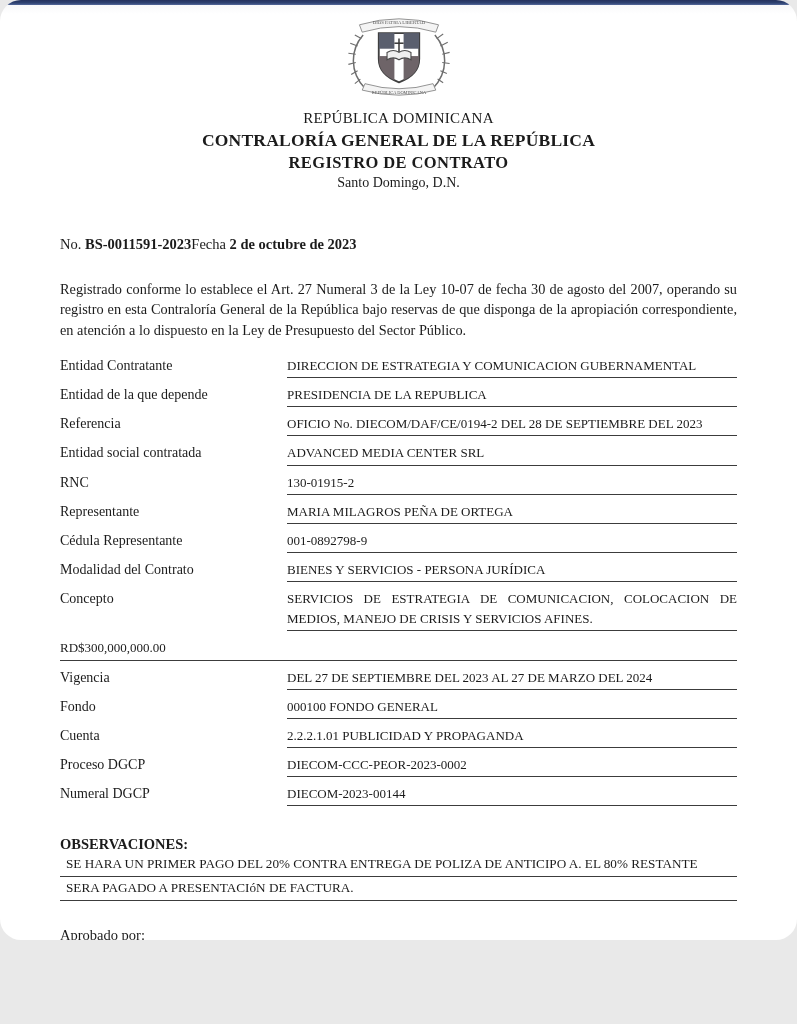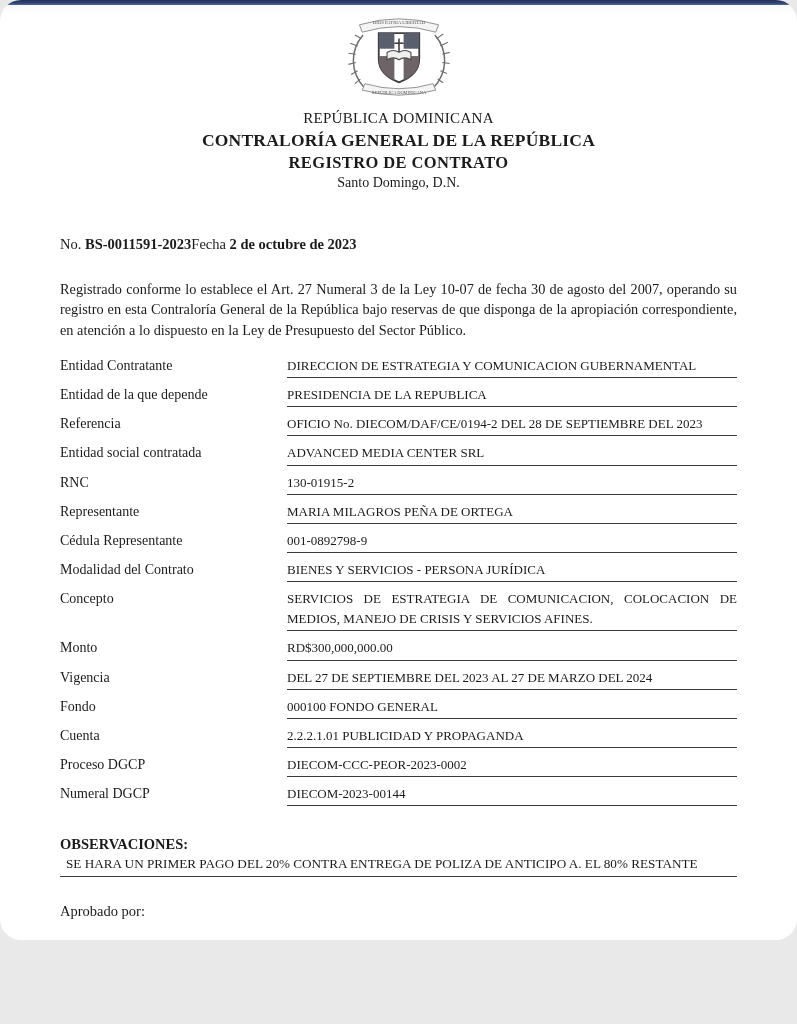--- a/index.html
+++ b/index.html
@@ -194,21 +194,20 @@
       </div>
       <div class="field-row">
         <div class="field-label">Modalidad del Contrato</div>
         <div class="field-value">BIENES Y SERVICIOS - PERSONA JURÍDICA</div>
       </div>
       <div class="field-row">
         <div class="field-label">Concepto</div>
         <div class="field-value">SERVICIOS DE ESTRATEGIA DE COMUNICACION, COLOCACION DE MEDIOS, MANEJO DE CRISIS Y SERVICIOS AFINES.</div>
       </div>
       <div class="field-row">
-        <div class="field-label">Monto</div>
         <div class="field-value">RD$300,000,000.00</div>
       </div>
       <div class="field-row">
         <div class="field-label">Vigencia</div>
         <div class="field-value">DEL 27 DE SEPTIEMBRE DEL 2023 AL 27 DE MARZO DEL 2024</div>
       </div>
       <div class="field-row">
         <div class="field-label">Fondo</div>
         <div class="field-value">000100 FONDO GENERAL</div>
       </div>
@@ -222,20 +221,21 @@
       </div>
       <div class="field-row">
         <div class="field-label">Numeral DGCP</div>
         <div class="field-value">DIECOM-2023-00144</div>
       </div>
     </div>
 
     <div class="obs">
       <div class="obs-title">OBSERVACIONES:</div>
       <div class="obs-line">SE HARA UN PRIMER PAGO DEL 20% CONTRA ENTREGA DE POLIZA DE ANTICIPO A.  EL 80%  RESTANTE</div>
+      <div class="obs-line">SERA PAGADO A PRESENTACIóN DE FACTURA.</div>
     </div>
 
     <div class="approved">Aprobado por:</div>
 
     <div class="signatures">
       <div class="sig-block left">
         <div class="sig-ink">
           <svg width="170" height="70" viewBox="0 0 170 70" aria-hidden="true">
             <g fill="none" stroke="#4a5fa5" stroke-width="2" stroke-linecap="round">
               <path d="M8,56 C22,63 48,56 95,35 C105,30 112,27 118,26"></path>

